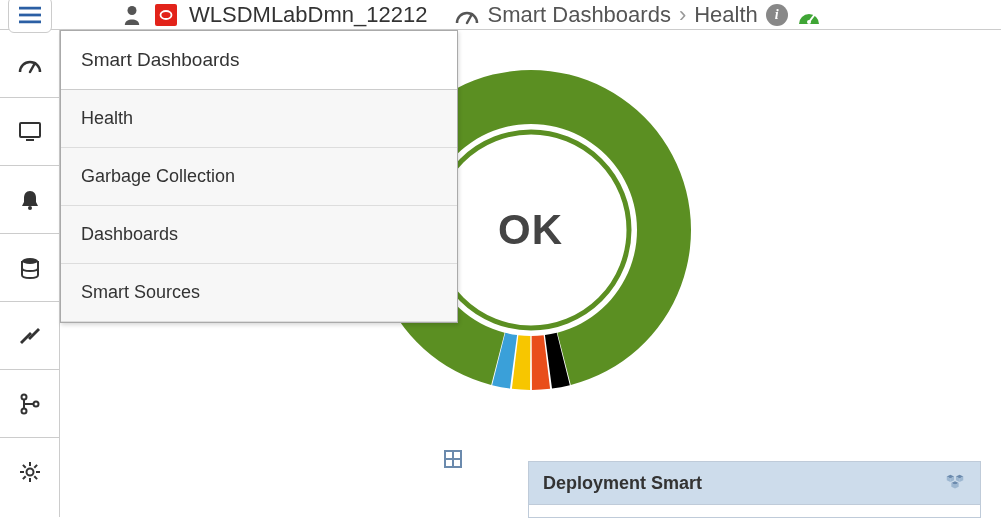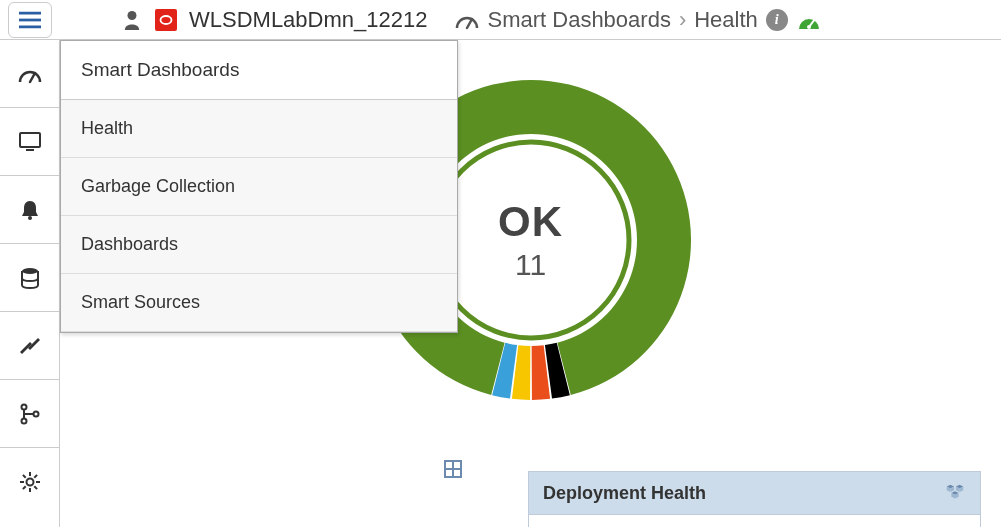--- a/index.html
+++ b/index.html
@@ -7,21 +7,21 @@
     font-family: Arial, Helvetica, sans-serif;
     font-size: 16px;
     color: #333;
     background: #fff;
     width: 1001px;
     height: 527px;
     overflow: hidden;
     position: relative;
   }
   .topbar {
-    height: 40px;
+    height: 30px;
     display: flex;
     align-items: center;
     padding: 0 8px;
     gap: 8px;
     border-bottom: 1px solid #ccc;
   }
   .hamburger-btn {
     width: 44px;
     height: 36px;
     border: 1px solid #ccc;
@@ -322,36 +322,35 @@
         <svg id="donut-svg" viewBox="0 0 330 330" width="330" height="330">
             <path d="M 125.20961805362326 319.973305780581 A 160 160 0 1 1 204.79038194637687 319.973305780581 L 191.36112803947466 267.6698150796349 A 106 106 0 1 0 138.63887196052542 267.6698150796349 Z" fill="#5b8f22"></path>
             <path d="M 203.8598314659959 320.20925712867256 A 160 160 0 0 1 186.00538081035043 323.6151757462449 L 178.91606478685716 270.0825539318872 A 106 106 0 0 0 190.7446383462223 267.82613284774555 Z" fill="#000000"></path>
             <path d="M 184.10053201296742 323.8558141108521 A 160 160 0 0 1 165.9599942400104 324.99712000863997 L 165.63599618400687 270.998092005724 A 106 106 0 0 0 177.65410245859093 270.24197684843955 Z" fill="#e94e1b"></path>
             <path d="M 164.04000575998964 324.99712000863997 A 160 160 0 0 1 145.89946798703264 323.8558141108522 L 152.34589754140913 270.24197684843955 A 106 106 0 0 0 164.36400381599313 270.998092005724 Z" fill="#f7c600"></path>
             <path d="M 143.99461918964963 323.6151757462449 A 160 160 0 0 1 126.14016853400415 320.20925712867256 L 139.25536165377775 267.8261328477456 A 106 106 0 0 0 151.08393521314287 270.0825539318873 Z" fill="#3aa0d9"></path>
             <circle cx="165" cy="165" r="98" fill="none" stroke="#5b8f22" stroke-width="5"></circle>
           </svg>
         <div class="donut-text">
           <div class="status-label">OK</div>
-          <div class="status-count">11</div>
         </div>
       </div>
     </div>
   </div>
 
   <div class="grid-icon-stub">
     <span></span>
       <span></span>
       <span></span>
       <span></span>
   </div>
 
   <div class="panel">
     <div class="panel-head">
-      <span>Deployment Health</span>
+      <span>Deployment Smart</span>
       <svg width="22" height="22" viewBox="0 0 24 24">
         <g fill="#6b8aad">
             <path d="M7 3 L11 5 L7 7 L3 5 Z"></path>
             <path d="M17 3 L21 5 L17 7 L13 5 Z"></path>
             <path d="M12 10 L16 12 L12 14 L8 12 Z"></path>
           </g>
         <g fill="#9db7d1">
             <path d="M3 5 L7 7 L7 11 L3 9 Z"></path>
             <path d="M11 5 L7 7 L7 11 L11 9 Z"></path>
             <path d="M13 5 L17 7 L17 11 L13 9 Z"></path>

